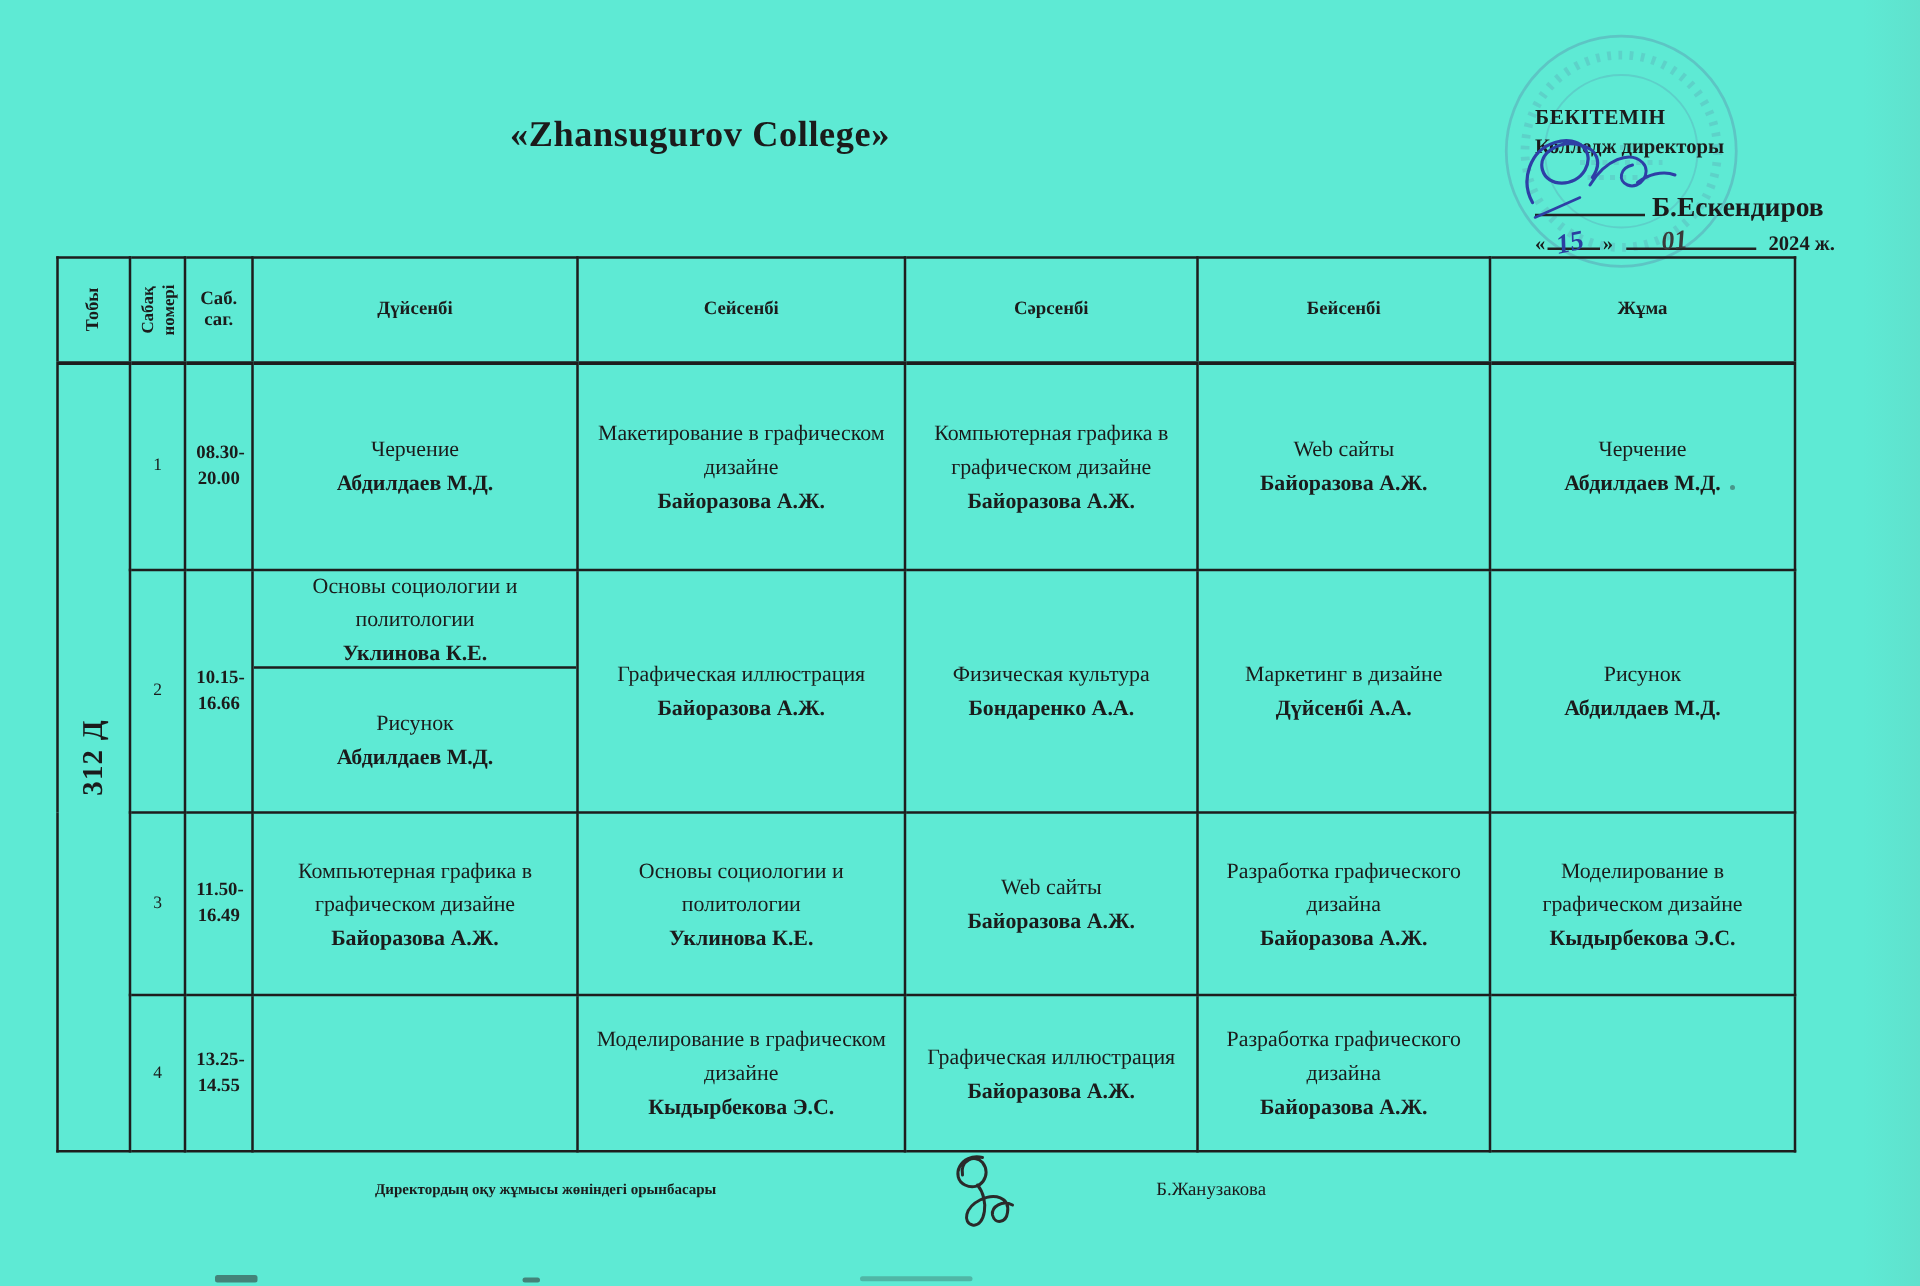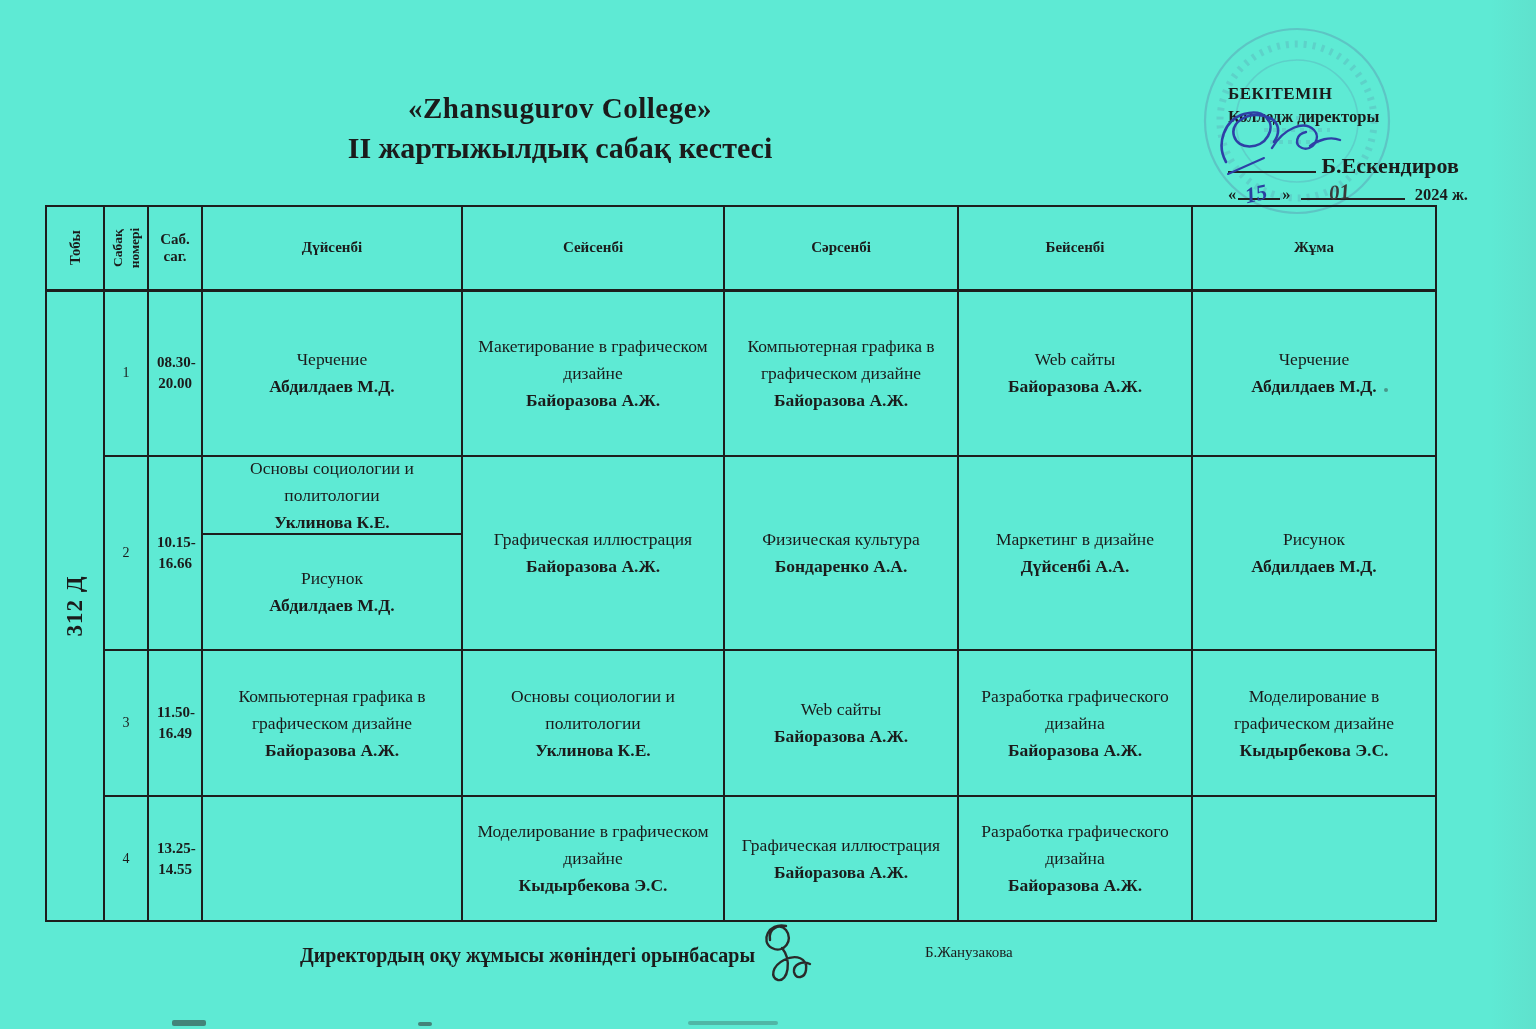--- a/index.html
+++ b/index.html
@@ -67,21 +67,21 @@
   .vwrap{display:flex;align-items:center;justify-content:center;height:100%;}
   .rot{transform:rotate(-90deg);font-weight:bold;text-align:center;white-space:normal;}
   .rot-group{width:70px;font-size:14.5px;}
   .rot-no{width:62px;font-size:13.5px;line-height:17px;}
   .rot-312{width:120px;font-size:23px;letter-spacing:1px;white-space:nowrap;}
   td.split{padding:0;}
   .split-top{height:76px;border-bottom:2px solid #1d1d1d;display:flex;flex-direction:column;justify-content:center;}
   .split-bottom{height:114px;display:flex;flex-direction:column;justify-content:center;}
 
   
-  .footer-label{position:absolute;left:300px;top:944px;font-size:20px;font-weight:bold;z-index:2;text-align:center;}
+  .footer-label{position:absolute;left:300px;top:944px;font-size:12px;font-weight:bold;z-index:2;text-align:center;}
   .footer-name{position:absolute;left:925px;top:944px;font-size:15px;z-index:2;font-family:Liberation Serif, serif;}
   .dep-sign{position:absolute;left:752px;top:916px;z-index:3;}
 
   
   .edge-shade{position:absolute;right:0;top:0;width:46px;height:100%;
     background:linear-gradient(to right, rgba(0,0,0,0), rgba(110,110,110,.07));z-index:0;}
   .speck{position:absolute;background:rgba(45,45,45,.55);border-radius:2px;z-index:1;}
   .speck1{left:172px;top:1020px;width:34px;height:6px;}
   .speck2{left:418px;top:1022px;width:14px;height:4px;}
   .speck3{left:688px;top:1021px;width:90px;height:4px;opacity:.5;}
@@ -89,21 +89,20 @@
 </style>
 </head>
 <body>
 
 <div class="page">
 
   <div class="edge-shade"></div>
 
   <div class="title-block">
     <div class="title-l1">«Zhansugurov College»</div>
-    <div class="title-l3">II жартыжылдық сабақ кестесі</div>
   </div>
 
   <svg class="stamp" width="198" height="198" viewBox="0 0 198 198">
     <circle cx="99" cy="99" r="92" fill="none" stroke="rgba(92,126,166,0.34)" stroke-width="2.2"></circle>
     <circle cx="99" cy="99" r="61" fill="none" stroke="rgba(92,126,166,0.24)" stroke-width="1.6"></circle>
     <circle cx="99" cy="99" r="77" fill="none" stroke="rgba(92,126,166,0.22)" stroke-width="7" stroke-dasharray="3 6"></circle>
     <path d="M62 96 h74 M66 108 h66 M72 120 h54" stroke="rgba(92,126,166,0.20)" stroke-width="4" stroke-dasharray="4 5"></path>
   </svg>
 
   <div class="approval">

